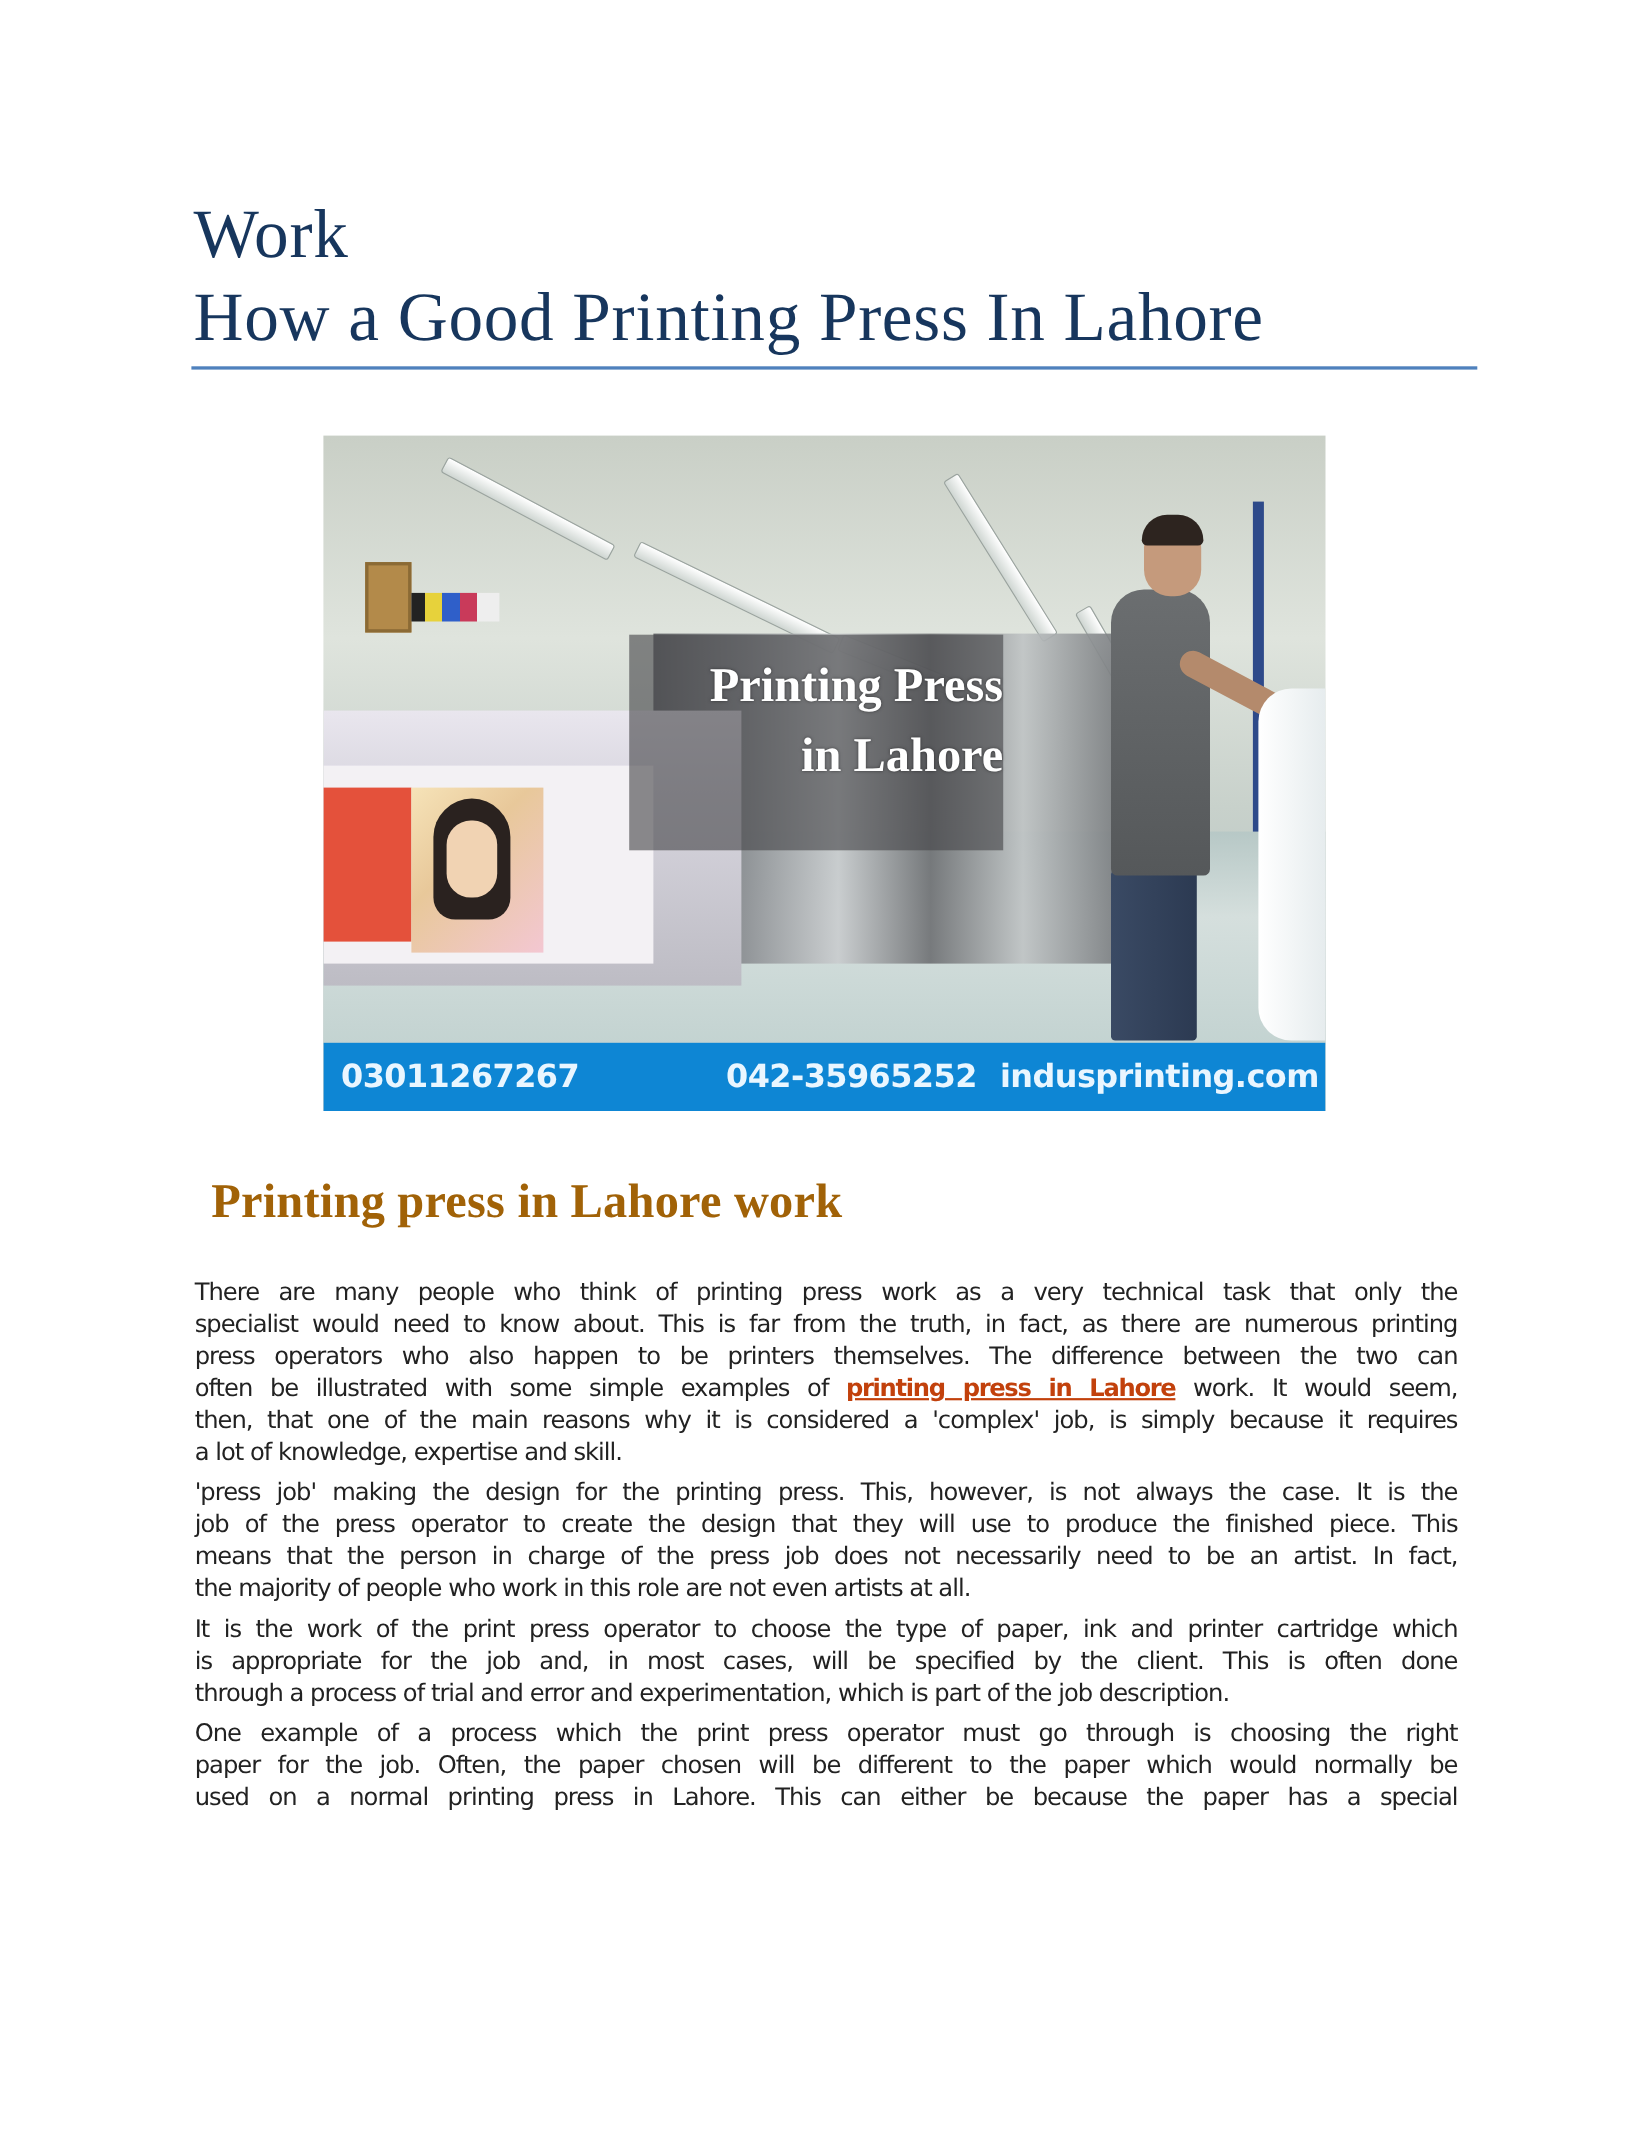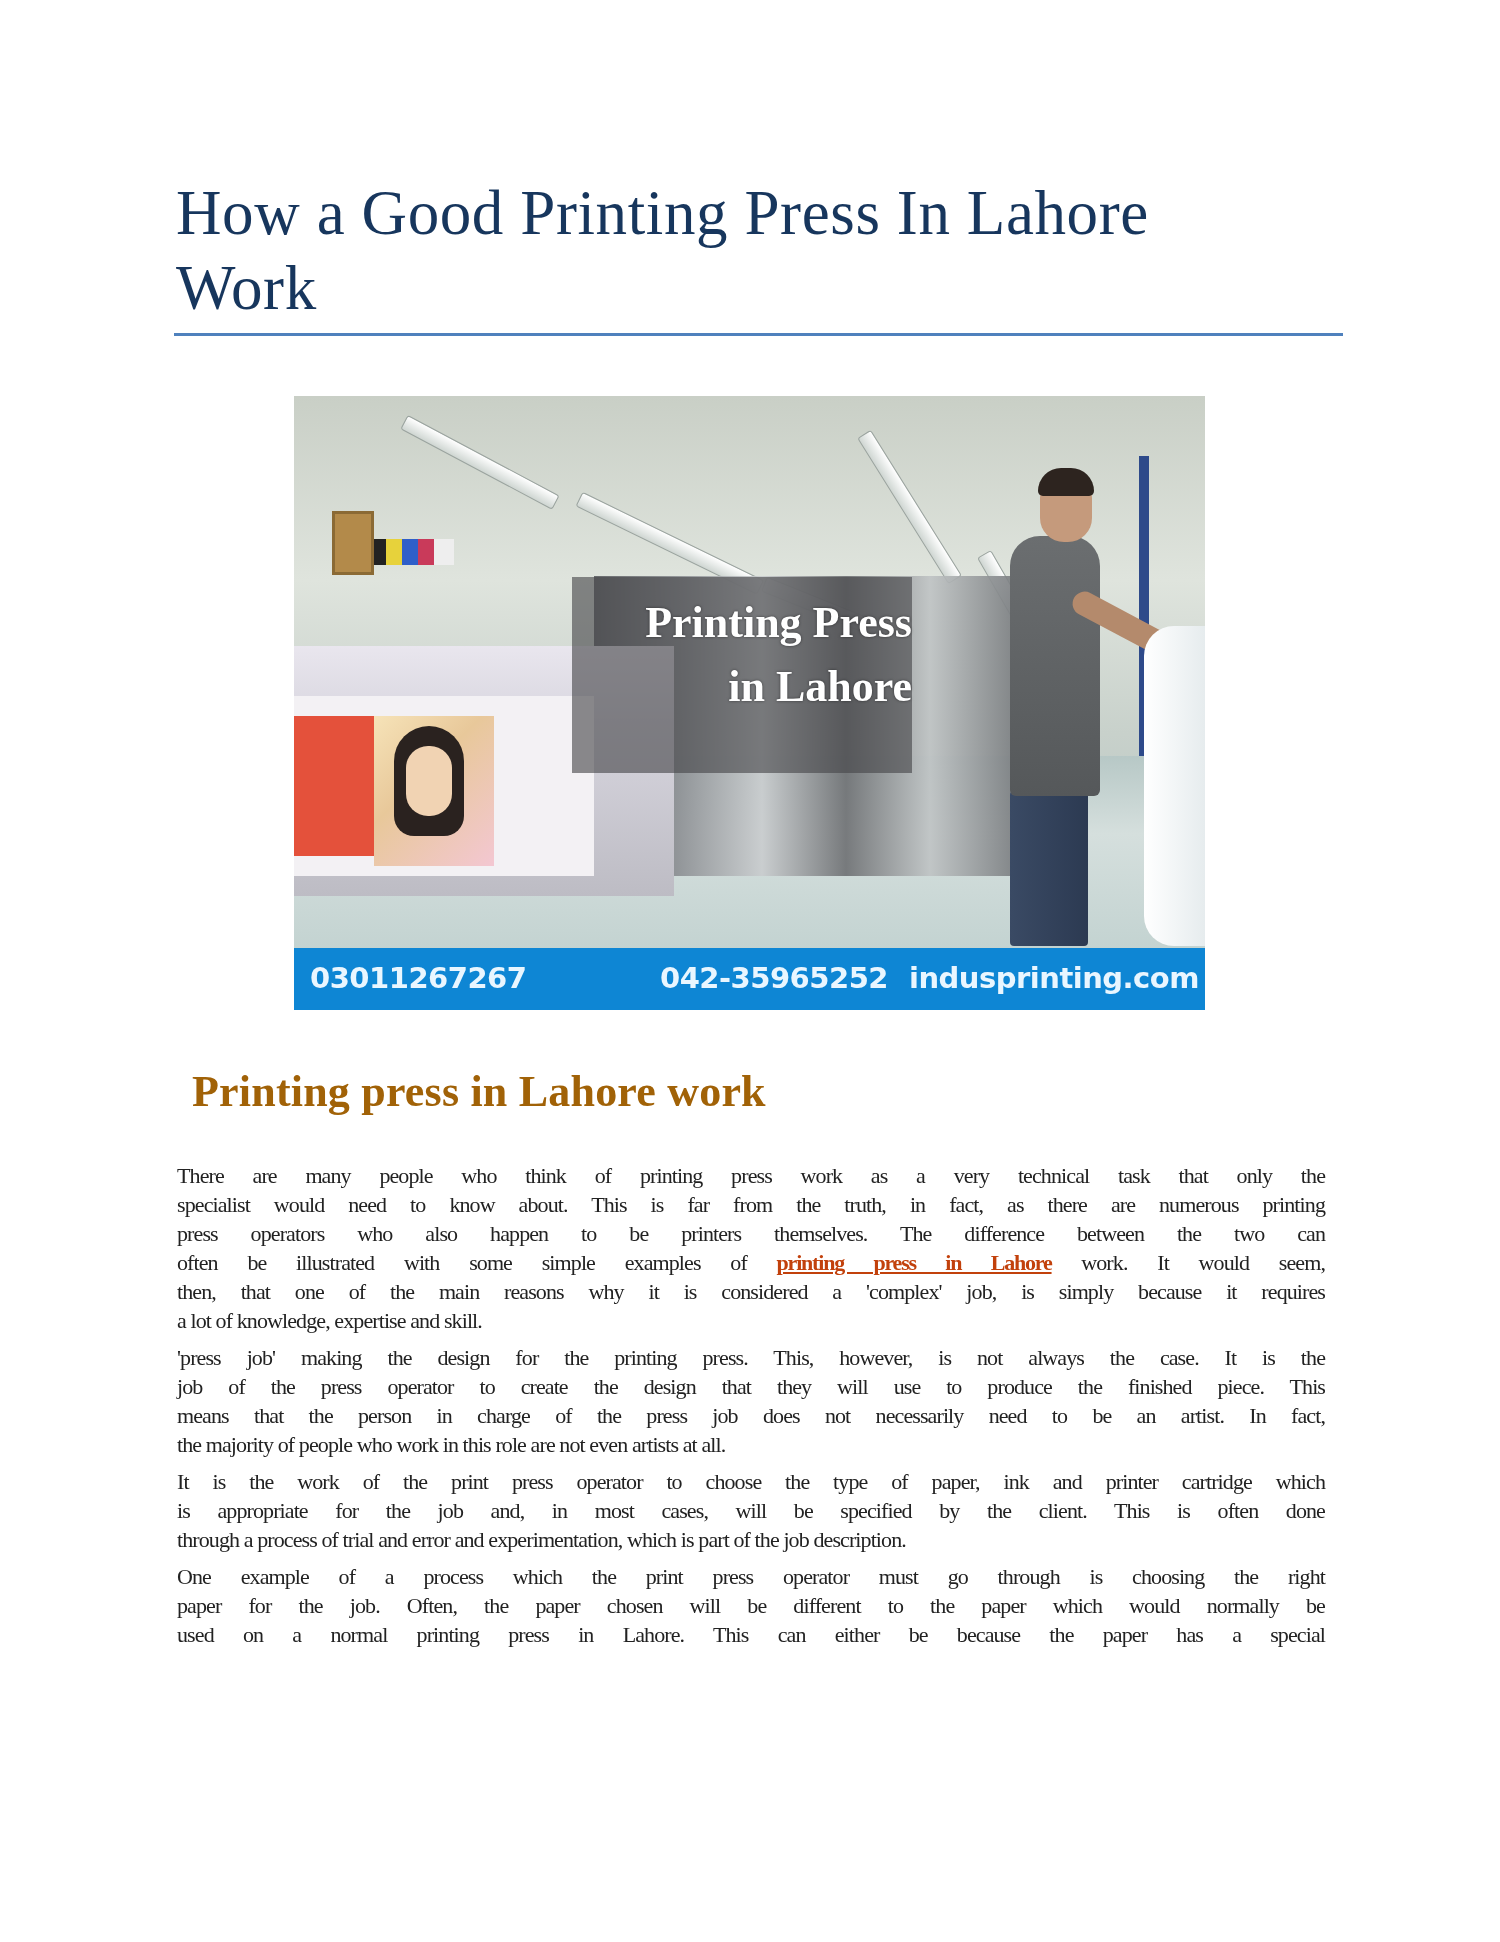--- a/index.html
+++ b/index.html
@@ -54,31 +54,31 @@
   #bar-phone2 { left:366px; }
   #bar-site { left:615px; }
 
   
   #subheading { left:192px; top:1070px; margin:0; font-family:"Liberation Serif","DejaVu Serif",serif;
     font-weight:bold; font-size:44px; line-height:44px; color:#a16207; letter-spacing:0.2px; white-space:nowrap; }
 
   
   #body { left:177px; top:1161px; width:1148px; font-family:"DejaVu Sans","Liberation Sans",sans-serif;
     font-size:22px; color:#222222; letter-spacing:-0.9px; }
-  .para { margin:0 0 8px 0;font-family:Liberation Serif, serif; }
+  .para { margin:0 0 8px 0; }
   .line { display:block; height:29px; line-height:29px; text-align:justify; text-align-last:justify; white-space:nowrap; overflow:visible; }
   .line.last { text-align:right; text-align-last:left; }
   .link { color:#c2410c; font-weight:bold; text-decoration:underline; letter-spacing:-1.2px; }
 </style>
 </head>
 <body>
 
 <h1 id="title" class="abs">
+  <span class="tline">Work</span>
   <span class="tline">How a Good Printing Press In Lahore</span>
-  <span class="tline">Work</span>
 </h1>
 <div id="title-rule" class="abs"></div>
 
 <div id="hero" class="abs">
   <div id="floor" class="abs"></div>
   <div class="ceiling-light" style="left:110px;top:18px;width:170px;transform:rotate(28deg);"></div>
   <div class="ceiling-light" style="left:285px;top:95px;width:200px;transform:rotate(26deg);"></div>
   <div class="ceiling-light" style="left:570px;top:30px;width:170px;transform:rotate(58deg);"></div>
   <div class="ceiling-light" style="left:470px;top:180px;width:120px;transform:rotate(22deg);"></div>
   <div class="ceiling-light" style="left:690px;top:150px;width:80px;transform:rotate(60deg);"></div>

